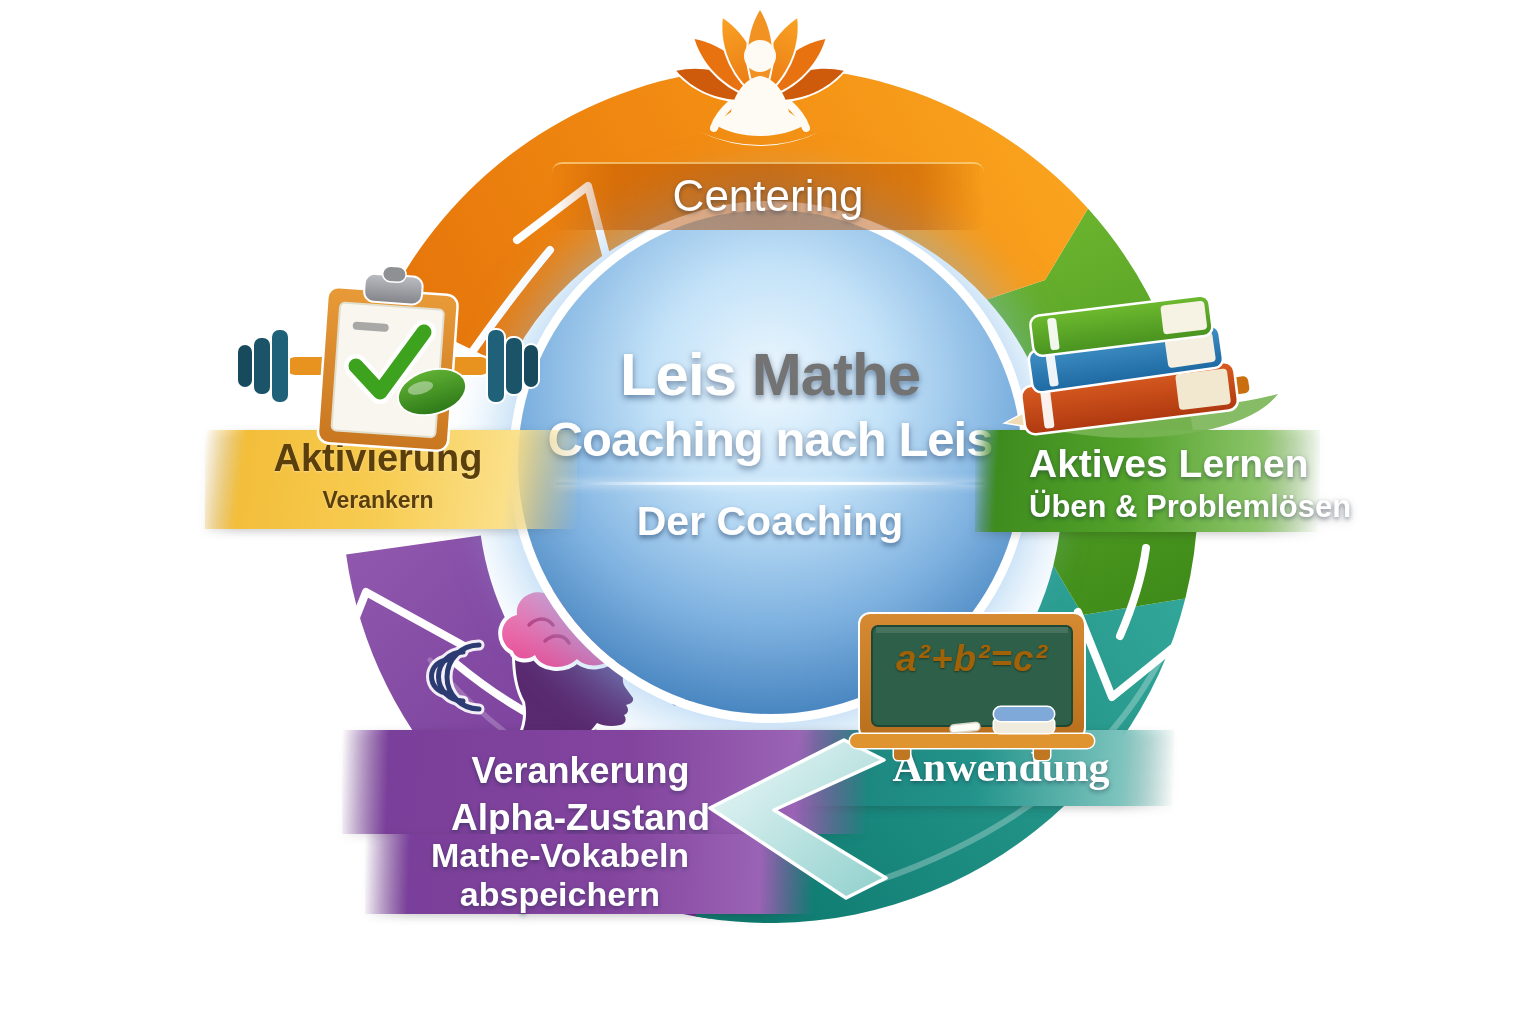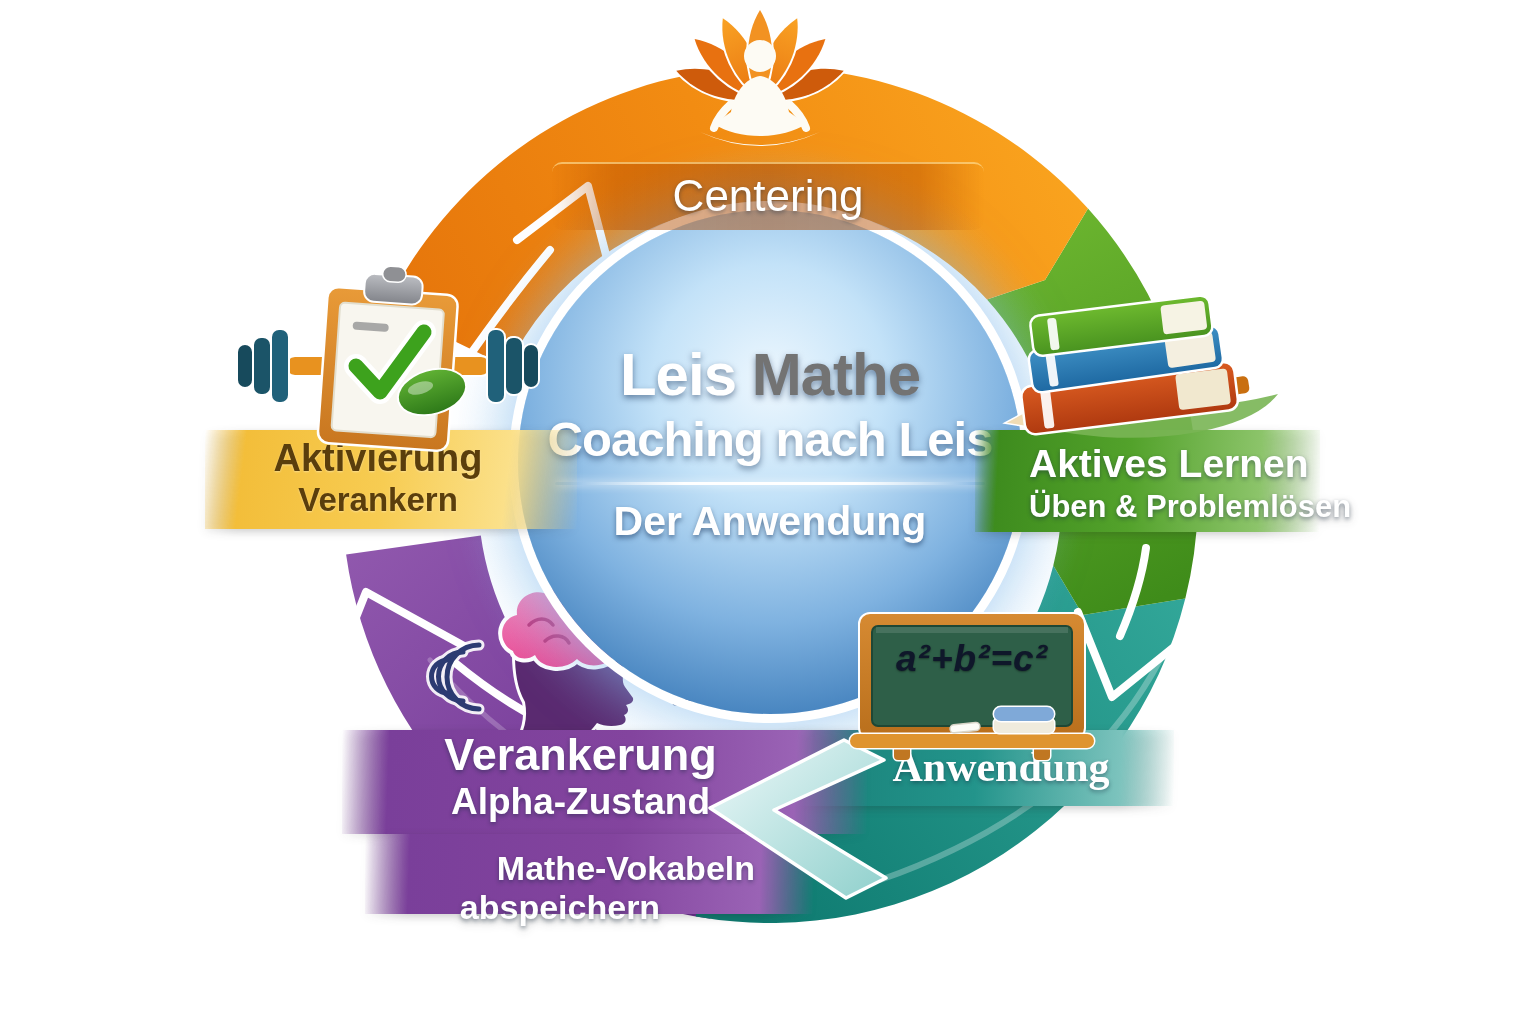--- a/index.html
+++ b/index.html
@@ -50,53 +50,53 @@
     border-top:2px solid rgba(255,225,150,.65);
   }
   .lbl-centering{left:552px;top:168px;width:432px;height:56px;line-height:56px;
     font-size:44px;font-weight:normal;text-align:center;}
 
   .banner-yellow{
     left:205px;top:430px;width:372px;height:99px;text-align:center;padding-right:26px;box-sizing:border-box;
     background:linear-gradient(97deg, rgba(244,190,58,0) 0%, #F3BE3A 11%, #F7CC52 48%, #FBE089 80%, rgba(251,224,137,0) 100%);
   }
   .banner-yellow .l1{font-size:38px;line-height:46px;margin-top:5px;}
-  .banner-yellow .l2{font-size:33px;line-height:38px;}
+  .banner-yellow .l2{font-size:23px;line-height:38px;}
 
   .banner-green{
     left:975px;top:430px;width:345px;height:102px;padding-left:54px;box-sizing:border-box;
     background:linear-gradient(93deg, rgba(62,140,30,0) 0%, #3E8C1E 7%, #53A22B 45%, #8CC46A 82%, rgba(140,196,106,0) 100%);
   }
   .banner-green .l1{font-size:39px;line-height:48px;margin-top:10px;}
   .banner-green .l2{font-size:31px;line-height:38px;}
 
   .banner-teal{
     left:778px;top:730px;width:396px;height:76px;text-align:center;padding-left:50px;box-sizing:border-box;
     background:linear-gradient(93deg, rgba(26,130,122,0) 0%, #1A827A 9%, #23948B 50%, #7CC3BD 86%, rgba(124,195,189,0) 100%);
     font-family:Liberation Serif, serif;
   }
   .banner-teal .l1{font-size:42px;line-height:74px;}
 
   .banner-purple1{
     left:342px;top:730px;width:525px;height:104px;text-align:center;padding-right:48px;box-sizing:border-box;
     background:linear-gradient(92deg, rgba(122,63,154,0) 0%, #7A3F9A 9%, #83449E 55%, #9A63B5 86%, rgba(154,99,181,0) 100%);
   }
-  .banner-purple1 .l1{font-size:45px;line-height:50px;margin-top:0;}
+  .banner-purple1 .l1{font-size:36px;line-height:50px;margin-top:16px;}
   .banner-purple1 .l2{font-size:37px;line-height:44px;}
 
   .banner-purple2{
     left:365px;top:834px;width:448px;height:80px;text-align:center;padding-right:58px;box-sizing:border-box;
     background:linear-gradient(92deg, rgba(122,63,154,0) 0%, #7A3F9A 10%, #83449E 55%, #9A63B5 88%, rgba(154,99,181,0) 100%);
   }
-  .banner-purple2 .l1{font-size:34px;line-height:40px;margin-top:14px;text-align:right;}
+  .banner-purple2 .l1{font-size:34px;line-height:40px;margin-top:1px;}
   .banner-purple2 .l2{font-size:34px;line-height:38px;}
 
   .formula{
     left:872px;top:638px;width:200px;height:50px;text-align:center;
-    font-size:37px;font-weight:bold;font-style:italic;color:#0f172a;
+    font-size:37px;font-weight:bold;font-style:italic;color:#a16207;
     text-shadow:0 1px 2px rgba(0,0,0,.4);letter-spacing:1px;
   }
 </style>
 </head>
 <body>
 
 <div class="stage">
 
   <svg class="layer" width="1536" height="1024" viewBox="0 0 1536 1024">
     <defs>
@@ -188,21 +188,21 @@
   <div class="abs halo"></div>
   <div class="abs blue-circle"></div>
 
   <div class="abs center-text">
     <div class="ct-line1">
       <span>Leis</span>
       <span class="gold">Mathe</span>
     </div>
     <div class="ct-line2">Coaching nach Leis</div>
     <div class="ct-divider"></div>
-    <div class="ct-line3">Der Anwendung</div>
+    <div class="ct-line3">Der Coaching</div>
   </div>
 
   <div class="abs strip-centering"></div>
   <div class="abs lbl-centering white-txt">Centering</div>
 
   <div class="abs banner banner-yellow">
     <div class="l1 dark-txt">Aktivierung</div>
     <div class="l2 dark-txt">Verankern</div>
   </div>
 

